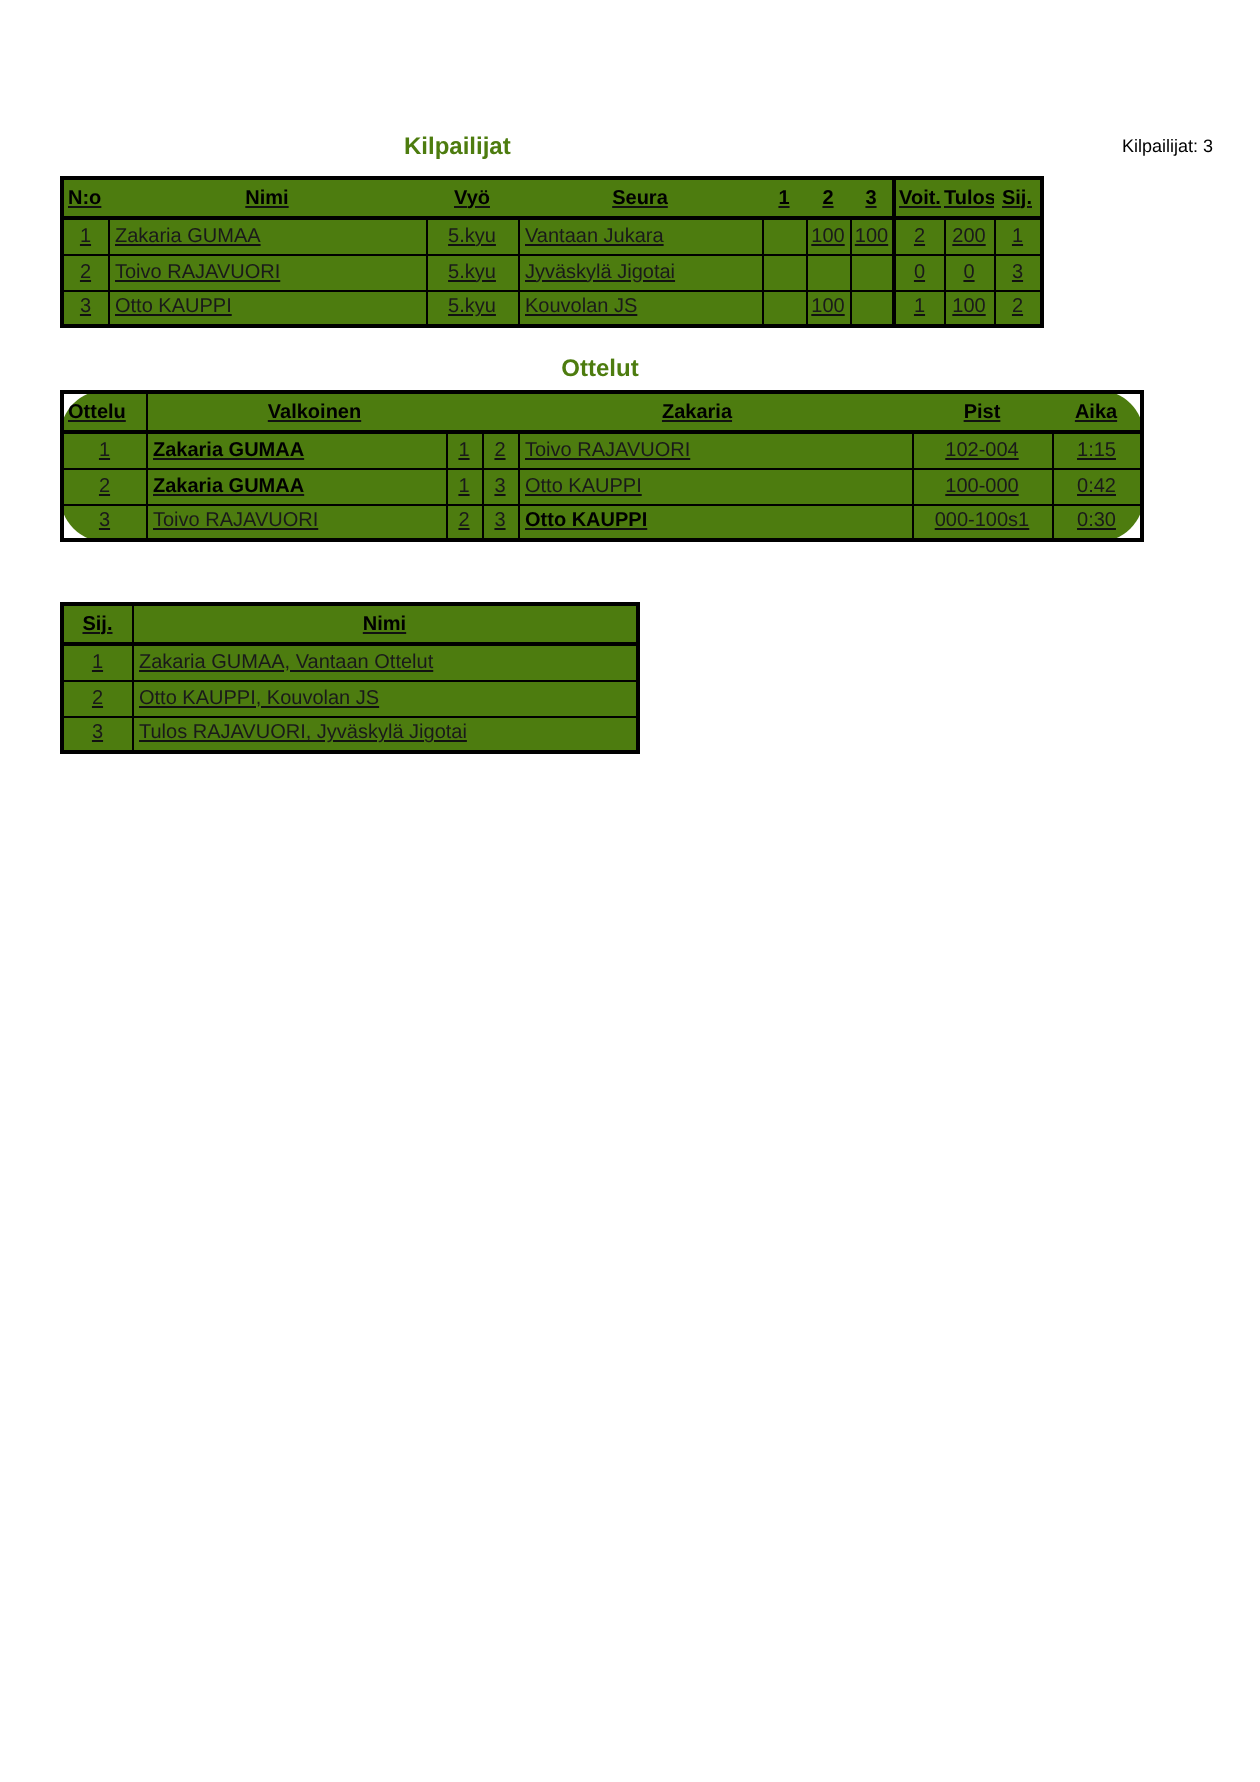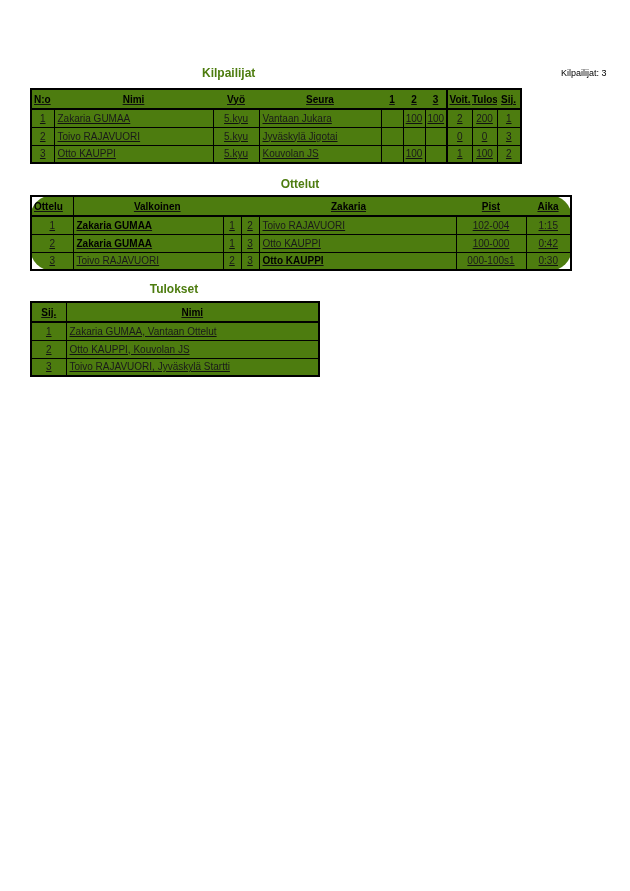--- a/index.html
+++ b/index.html
@@ -158,21 +158,20 @@
         <td class="c-left">Toivo RAJAVUORI</td>
         <td class="c-center">2</td>
         <td class="c-center">3</td>
         <td class="c-left bold">Otto KAUPPI</td>
         <td class="c-center">000-100s1</td>
         <td class="c-center">0:30</td>
       </tr>
     </tbody>
   </table>
 
-  <div class="sec-label lbl-tulokset">Tulokset</div>
 
   <table class="t-tulokset">
     <colgroup>
       <col style="width:35px">
         <col style="width:253px">
     </colgroup>
     <thead>
       <tr>
         <th class="hvR">Sij.</th>
         <th>Nimi</th>
@@ -182,18 +181,18 @@
       <tr>
         <td class="c-center">1</td>
         <td class="c-left">Zakaria GUMAA, Vantaan Ottelut</td>
       </tr>
       <tr>
         <td class="c-center">2</td>
         <td class="c-left">Otto KAUPPI, Kouvolan JS</td>
       </tr>
       <tr>
         <td class="c-center">3</td>
-        <td class="c-left">Toivo RAJAVUORI, Jyväskylä Startti</td>
+        <td class="c-left">Tulos RAJAVUORI, Jyväskylä Jigotai</td>
       </tr>
     </tbody>
   </table>
 
 </div>
 
 </body></html>

